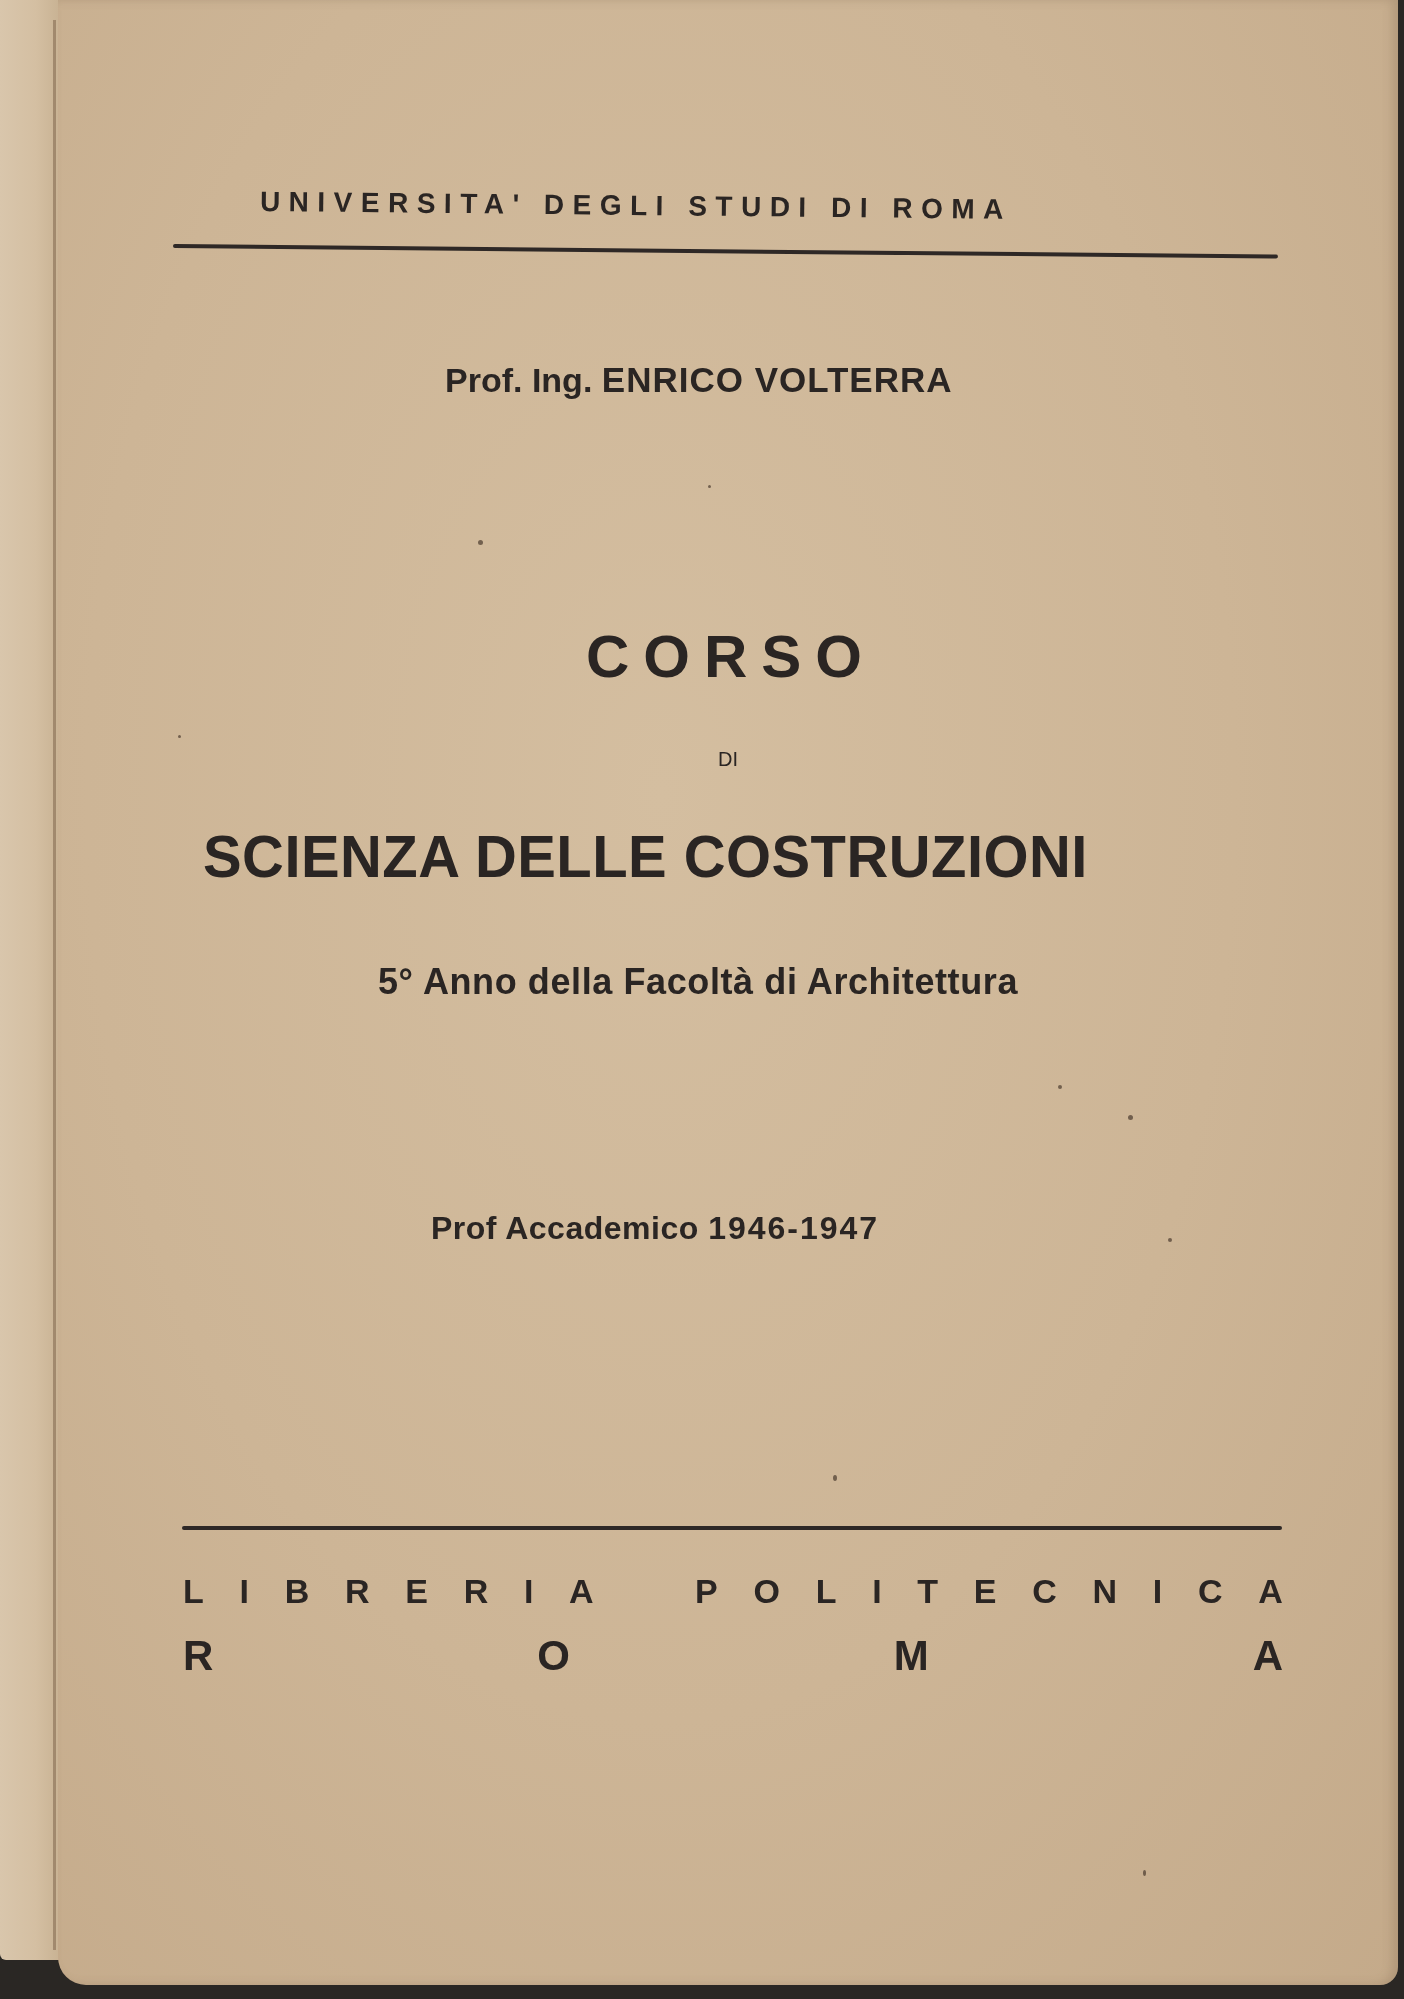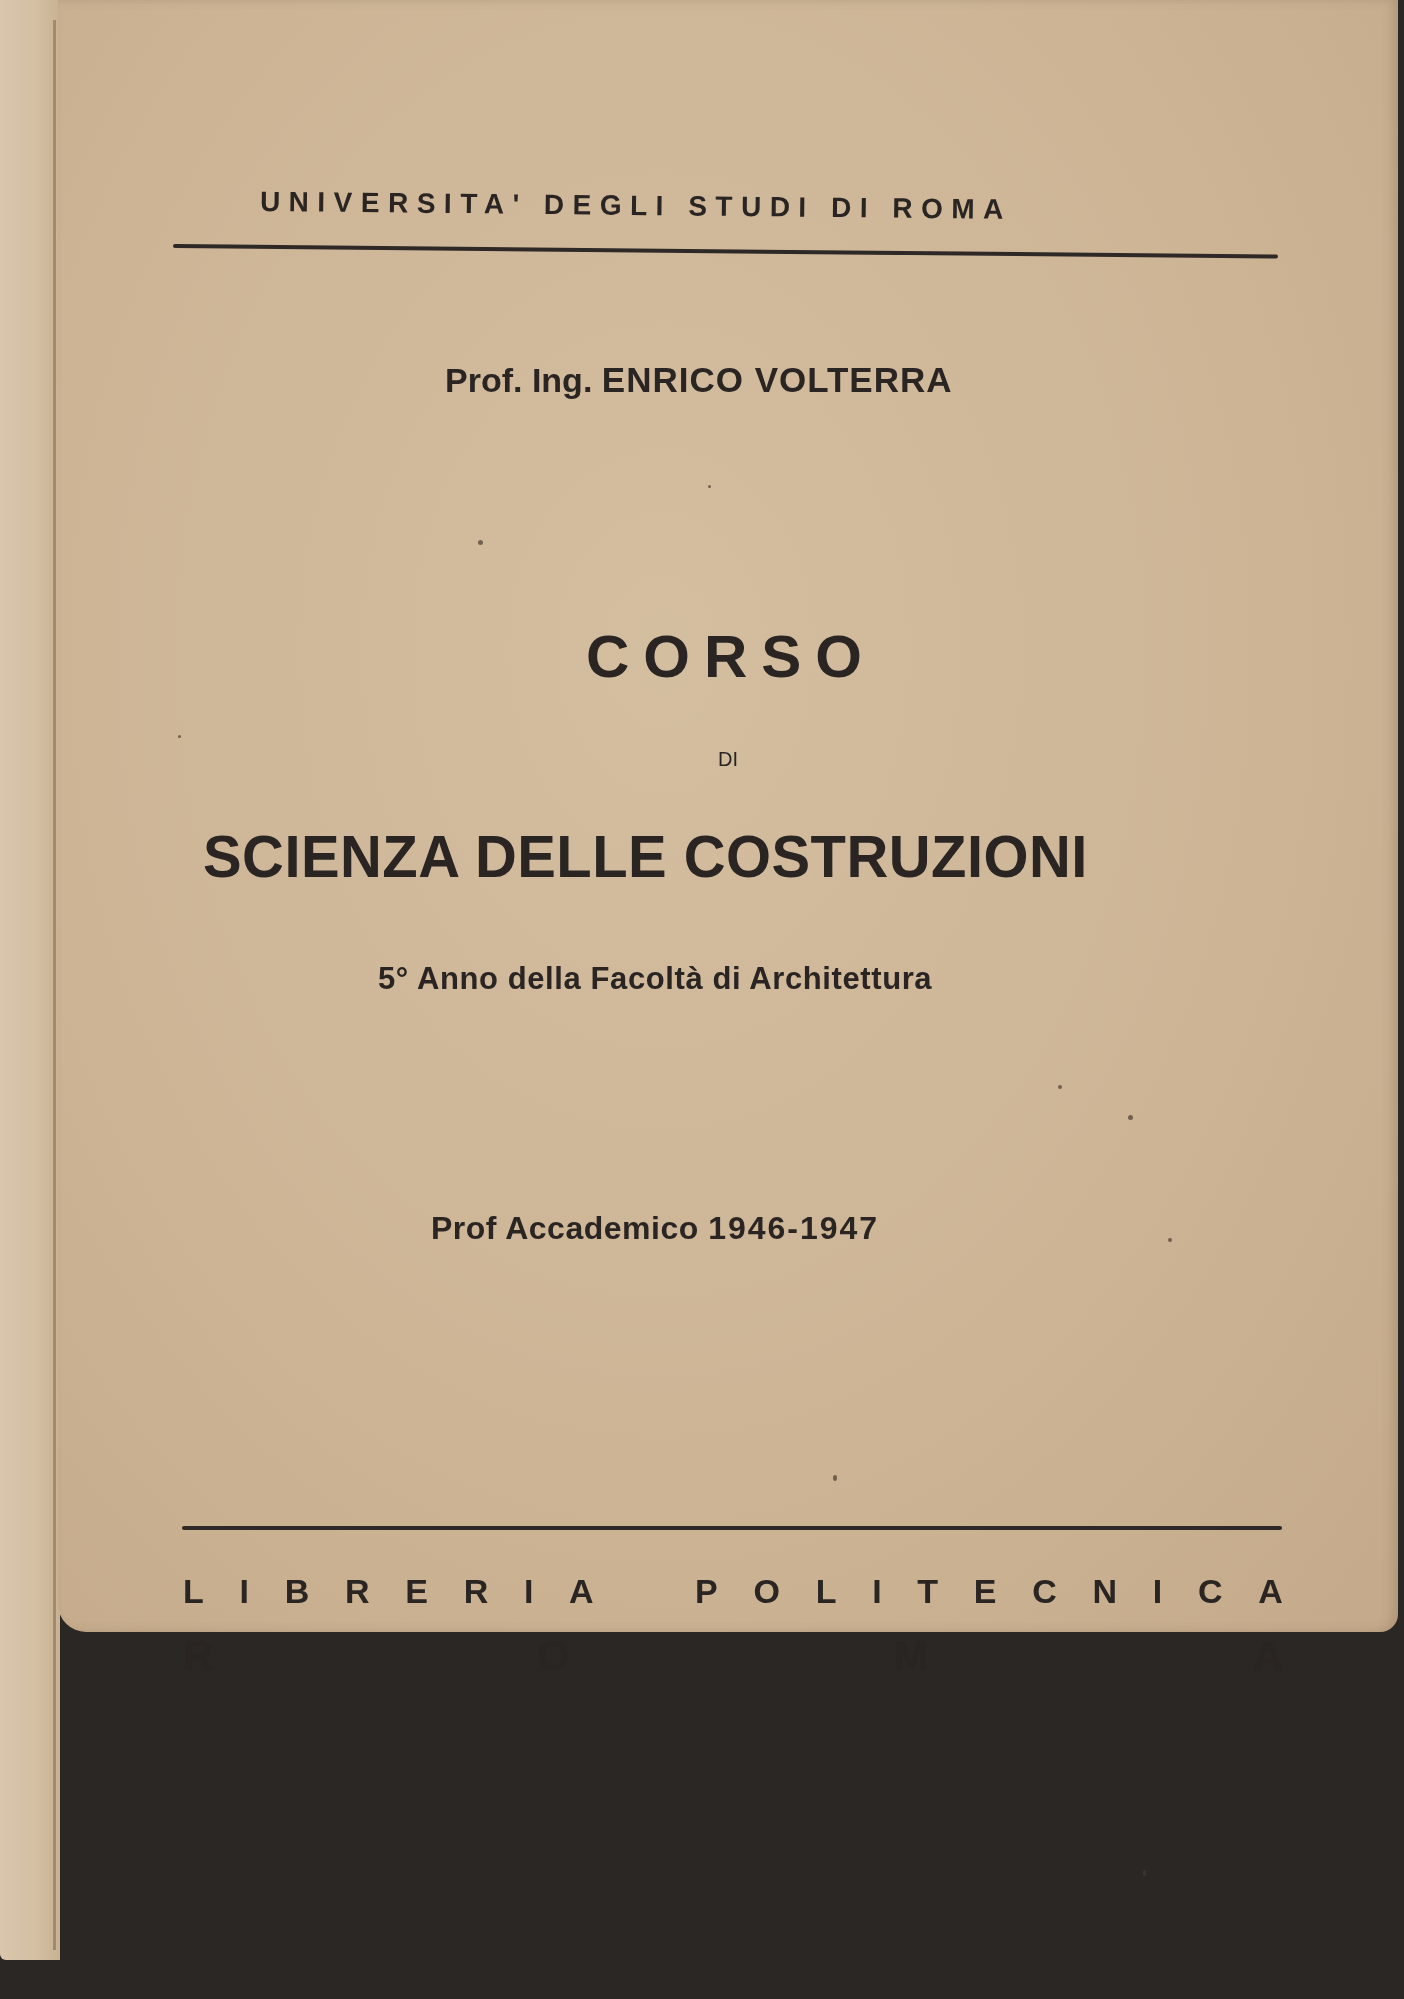--- a/index.html
+++ b/index.html
@@ -29,21 +29,21 @@
       top: 20px;
       width: 3px;
       height: 1930px;
       background: rgba(110, 85, 60, 0.45);
     }
     .page {
       position: absolute;
       left: 58px;
       top: 0;
       width: 1340px;
-      height: 1632px;
+      height: 1985px;
       background: radial-gradient(ellipse at 45% 40%, #d4bea0 0%, #cdb596 55%, #c4aa8a 100%);
       border-bottom-left-radius: 28px;
       border-bottom-right-radius: 18px;
       box-shadow: inset -6px 0 10px rgba(120, 95, 70, 0.25);
     }
     .ink {
       color: #2a2523;
       position: absolute;
       white-space: nowrap;
     }
@@ -104,21 +104,21 @@
       left: 145px;
       font-size: 60px;
       font-weight: bold;
       letter-spacing: 0.5px;
       transform: scaleX(0.965);
       transform-origin: left center;
     }
     .faculty {
       top: 961px;
       left: 320px;
-      font-size: 31px;
+      font-size: 36px;
       font-weight: bold;
       letter-spacing: 0.6px;
     }
     .year {
       top: 1210px;
       left: 373px;
       font-size: 32px;
       font-weight: bold;
       letter-spacing: 0.5px;
     }

